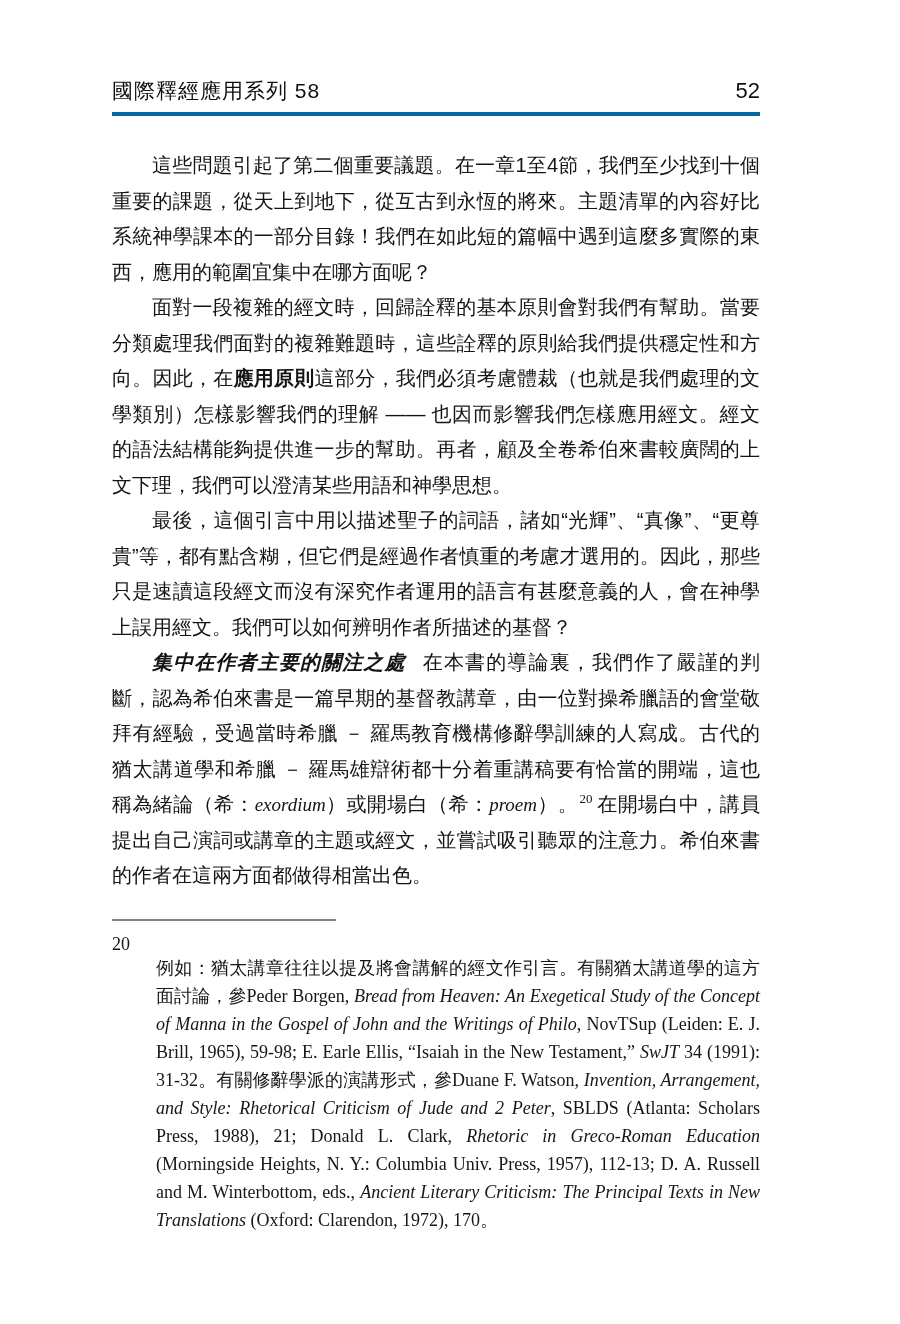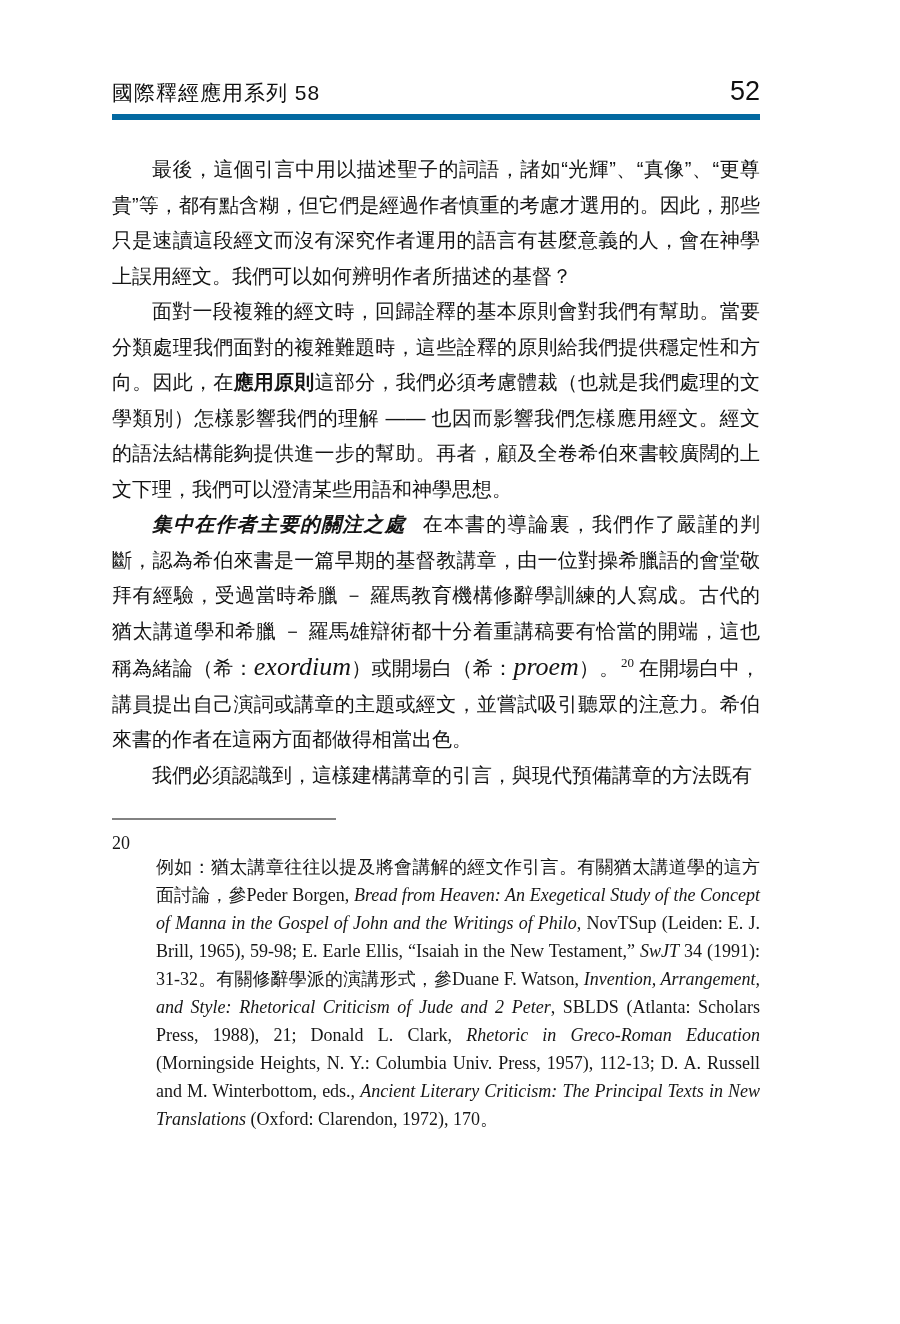--- a/index.html
+++ b/index.html
@@ -20,31 +20,31 @@
   }
   .content {
     width: 648px;
     margin-left: 112px;
   }
   
   .running-header {
     display: flex;
     justify-content: space-between;
     align-items: baseline;
-    border-bottom: 6px solid #0369a1;
+    border-bottom: 4px solid #0369a1;
     padding-bottom: 8px;
     line-height: 26px;
   }
   .series-title {
     font-size: 21px;
     letter-spacing: 1px;
     color: #101010;
   }
   .page-number {
-    font-size: 27px;
+    font-size: 22px;
     color: #101010;
   }
   
   .body-text {
     margin-top: 32px;
     font-size: 20px;
     line-height: 35.5px;
     text-align: justify;
     color: #141414;
   }
@@ -54,21 +54,21 @@
   }
   .run-bold { font-weight: bold; }
   .runin-heading {
     font-weight: bold;
     margin-right: 0.85em;
     font-style: italic;
   }
   .latin-italic {
     font-family: "Liberation Serif", serif;
     font-style: italic;
-    font-size: 26px;
+    font-size: 19px;
   }
   .fn-ref {
     font-size: 13px;
     vertical-align: super;
     line-height: 0;
     margin: 0 0.35em 0 0.1em;
     font-family: "Liberation Serif", serif;
   }
   
   .footnote-separator {
@@ -108,28 +108,28 @@
 <div class="page">
   <div class="content">
 
     <div class="running-header">
       <span class="series-title">國際釋經應用系列 58</span>
       <span class="page-number">52</span>
     </div>
 
     <div class="body-text">
 
+      <p><span>這些問題引起了第二個重要議題。在一章1至4節，我們至少找到十個重要的課題，從天上到地下，從互古到永恆的將來。主題清單的內容好比系統神學課本的一部分目錄！我們在如此短的篇幅中遇到這麼多實際的東西，應用的範圍宜集中在哪方面呢？</span></p>
+
+      <p><span>面對一段複雜的經文時，回歸詮釋的基本原則會對我們有幫助。當要分類處理我們面對的複雜難題時，這些詮釋的原則給我們提供穩定性和方向。因此，在</span><span class="run-bold">應用原則</span><span>這部分，我們必須考慮體裁（也就是我們處理的文學類別）怎樣影響我們的理解 —— 也因而影響我們怎樣應用經文。經文的語法結構能夠提供進一步的幫助。再者，顧及全卷希伯來書較廣闊的上文下理，我們可以澄清某些用語和神學思想。</span></p>
 
       <p><span>最後，這個引言中用以描述聖子的詞語，諸如“光輝”、“真像”、“更尊貴”等，都有點含糊，但它們是經過作者慎重的考慮才選用的。因此，那些只是速讀這段經文而沒有深究作者運用的語言有甚麼意義的人，會在神學上誤用經文。我們可以如何辨明作者所描述的基督？</span></p>
 
-      <p><span>面對一段複雜的經文時，回歸詮釋的基本原則會對我們有幫助。當要分類處理我們面對的複雜難題時，這些詮釋的原則給我們提供穩定性和方向。因此，在</span><span class="run-bold">應用原則</span><span>這部分，我們必須考慮體裁（也就是我們處理的文學類別）怎樣影響我們的理解 —— 也因而影響我們怎樣應用經文。經文的語法結構能夠提供進一步的幫助。再者，顧及全卷希伯來書較廣闊的上文下理，我們可以澄清某些用語和神學思想。</span></p>
-
       <p><span class="runin-heading">集中在作者主要的關注之處</span><span>在本書的導論裏，我們作了嚴謹的判斷，認為希伯來書是一篇早期的基督教講章，由一位對操希臘語的會堂敬拜有經驗，受過當時希臘 － 羅馬教育機構修辭學訓練的人寫成。古代的猶太講道學和希臘 － 羅馬雄辯術都十分着重講稿要有恰當的開端，這也稱為緒論（希：</span><span class="latin-italic">exordium</span><span>）或開場白（希：</span><span class="latin-italic">proem</span><span>）。</span><span class="fn-ref">20</span><span>在開場白中，講員提出自己演詞或講章的主題或經文，並嘗試吸引聽眾的注意力。希伯來書的作者在這兩方面都做得相當出色。</span></p>
 
-      <p><span>我們必須認識到，這樣建構講章的引言，與現代預備講章的方法既有</span></p>
 
     </div>
 
     <hr class="footnote-separator">
 
     <div class="footnote">
       <div class="footnote-number">20</div>
       <div class="footnote-body"><span class="cjk">例如：猶太講章往往以提及將會講解的經文作引言。有關猶太講道學的這方面討論，參</span><span>Peder Borgen, </span><span class="fn-italic">Bread from Heaven: An Exegetical Study of the Concept of Manna in the Gospel of John and the Writings of Philo</span><span>, NovTSup (Leiden: E. J. Brill, 1965), 59-98; E. Earle Ellis, “Isaiah in the New Testament,” </span><span class="fn-italic">SwJT</span><span> 34 (1991): 31-32。</span><span class="cjk">有關修辭學派的演講形式，參</span><span>Duane F. Watson, </span><span class="fn-italic">Invention, Arrangement, and Style: Rhetorical Criticism of Jude and 2 Peter</span><span>, SBLDS (Atlanta: Scholars Press, 1988), 21; Donald L. Clark, </span><span class="fn-italic">Rhetoric in Greco-Roman Education</span><span> (Morningside Heights, N. Y.: Columbia Univ. Press, 1957), 112-13; D. A. Russell and M. Winterbottom, eds., </span><span class="fn-italic">Ancient Literary Criticism: The Principal Texts in New Translations</span><span> (Oxford: Clarendon, 1972), 170。</span></div>
     </div>
 

